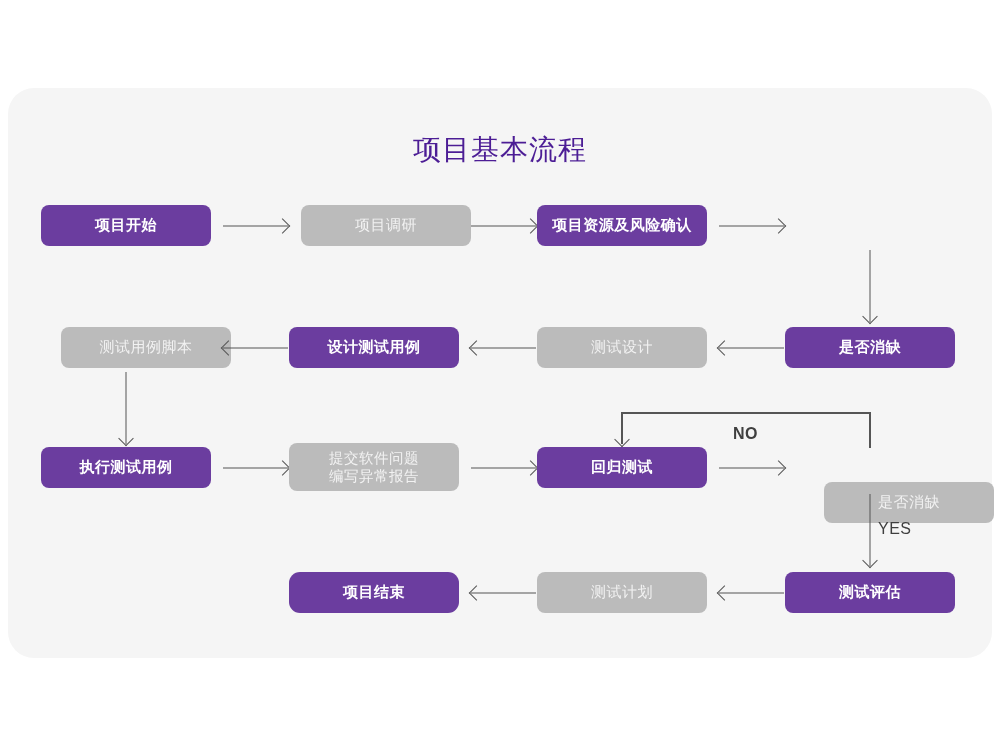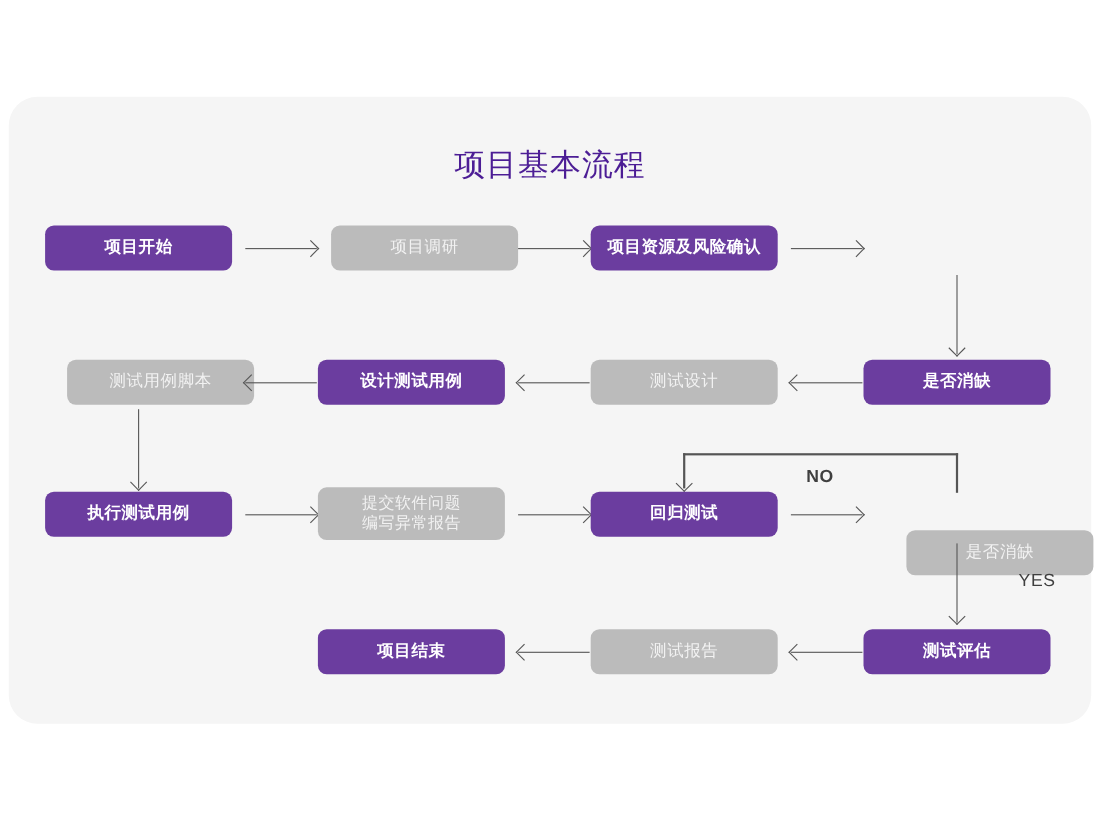--- a/index.html
+++ b/index.html
@@ -167,30 +167,30 @@
     <div class="shaft-h" style="width:65px;"></div>
       <div class="head right"></div>
   </div>
 
   <div class="node gray" style="left:816px; top:359px;margin-top:35px;">是否消缺</div>
 
   <div class="arrow" style="left:837px; top:406px; width:50px; height:72px;">
     <div class="shaft-v" style="height:72px;"></div>
       <div class="head down"></div>
   </div>
-  <div class="edge-label" style="left:870px; top:432px;margin-left:48px;">YES</div>
+  <div class="edge-label" style="left:870px; top:432px;">YES</div>
 
-  <div class="node purple" style="left:281px; top:484px;">项目结束</div>
+  <div class="node purple" style="left:281px; top:484px;border-radius:11px;">项目结束</div>
 
   <div class="arrow" style="left:463px; top:484px; width:65px; height:41px;">
     <div class="shaft-h" style="width:65px;"></div>
       <div class="head left"></div>
   </div>
 
-  <div class="node gray" style="left:529px; top:484px;">测试报告</div>
+  <div class="node gray" style="left:529px; top:484px;">测试计划</div>
 
   <div class="arrow" style="left:711px; top:484px; width:65px; height:41px;">
     <div class="shaft-h" style="width:65px;"></div>
       <div class="head left"></div>
   </div>
 
   <div class="node purple" style="left:777px; top:484px;">测试评估</div>
 
 </div>
 

